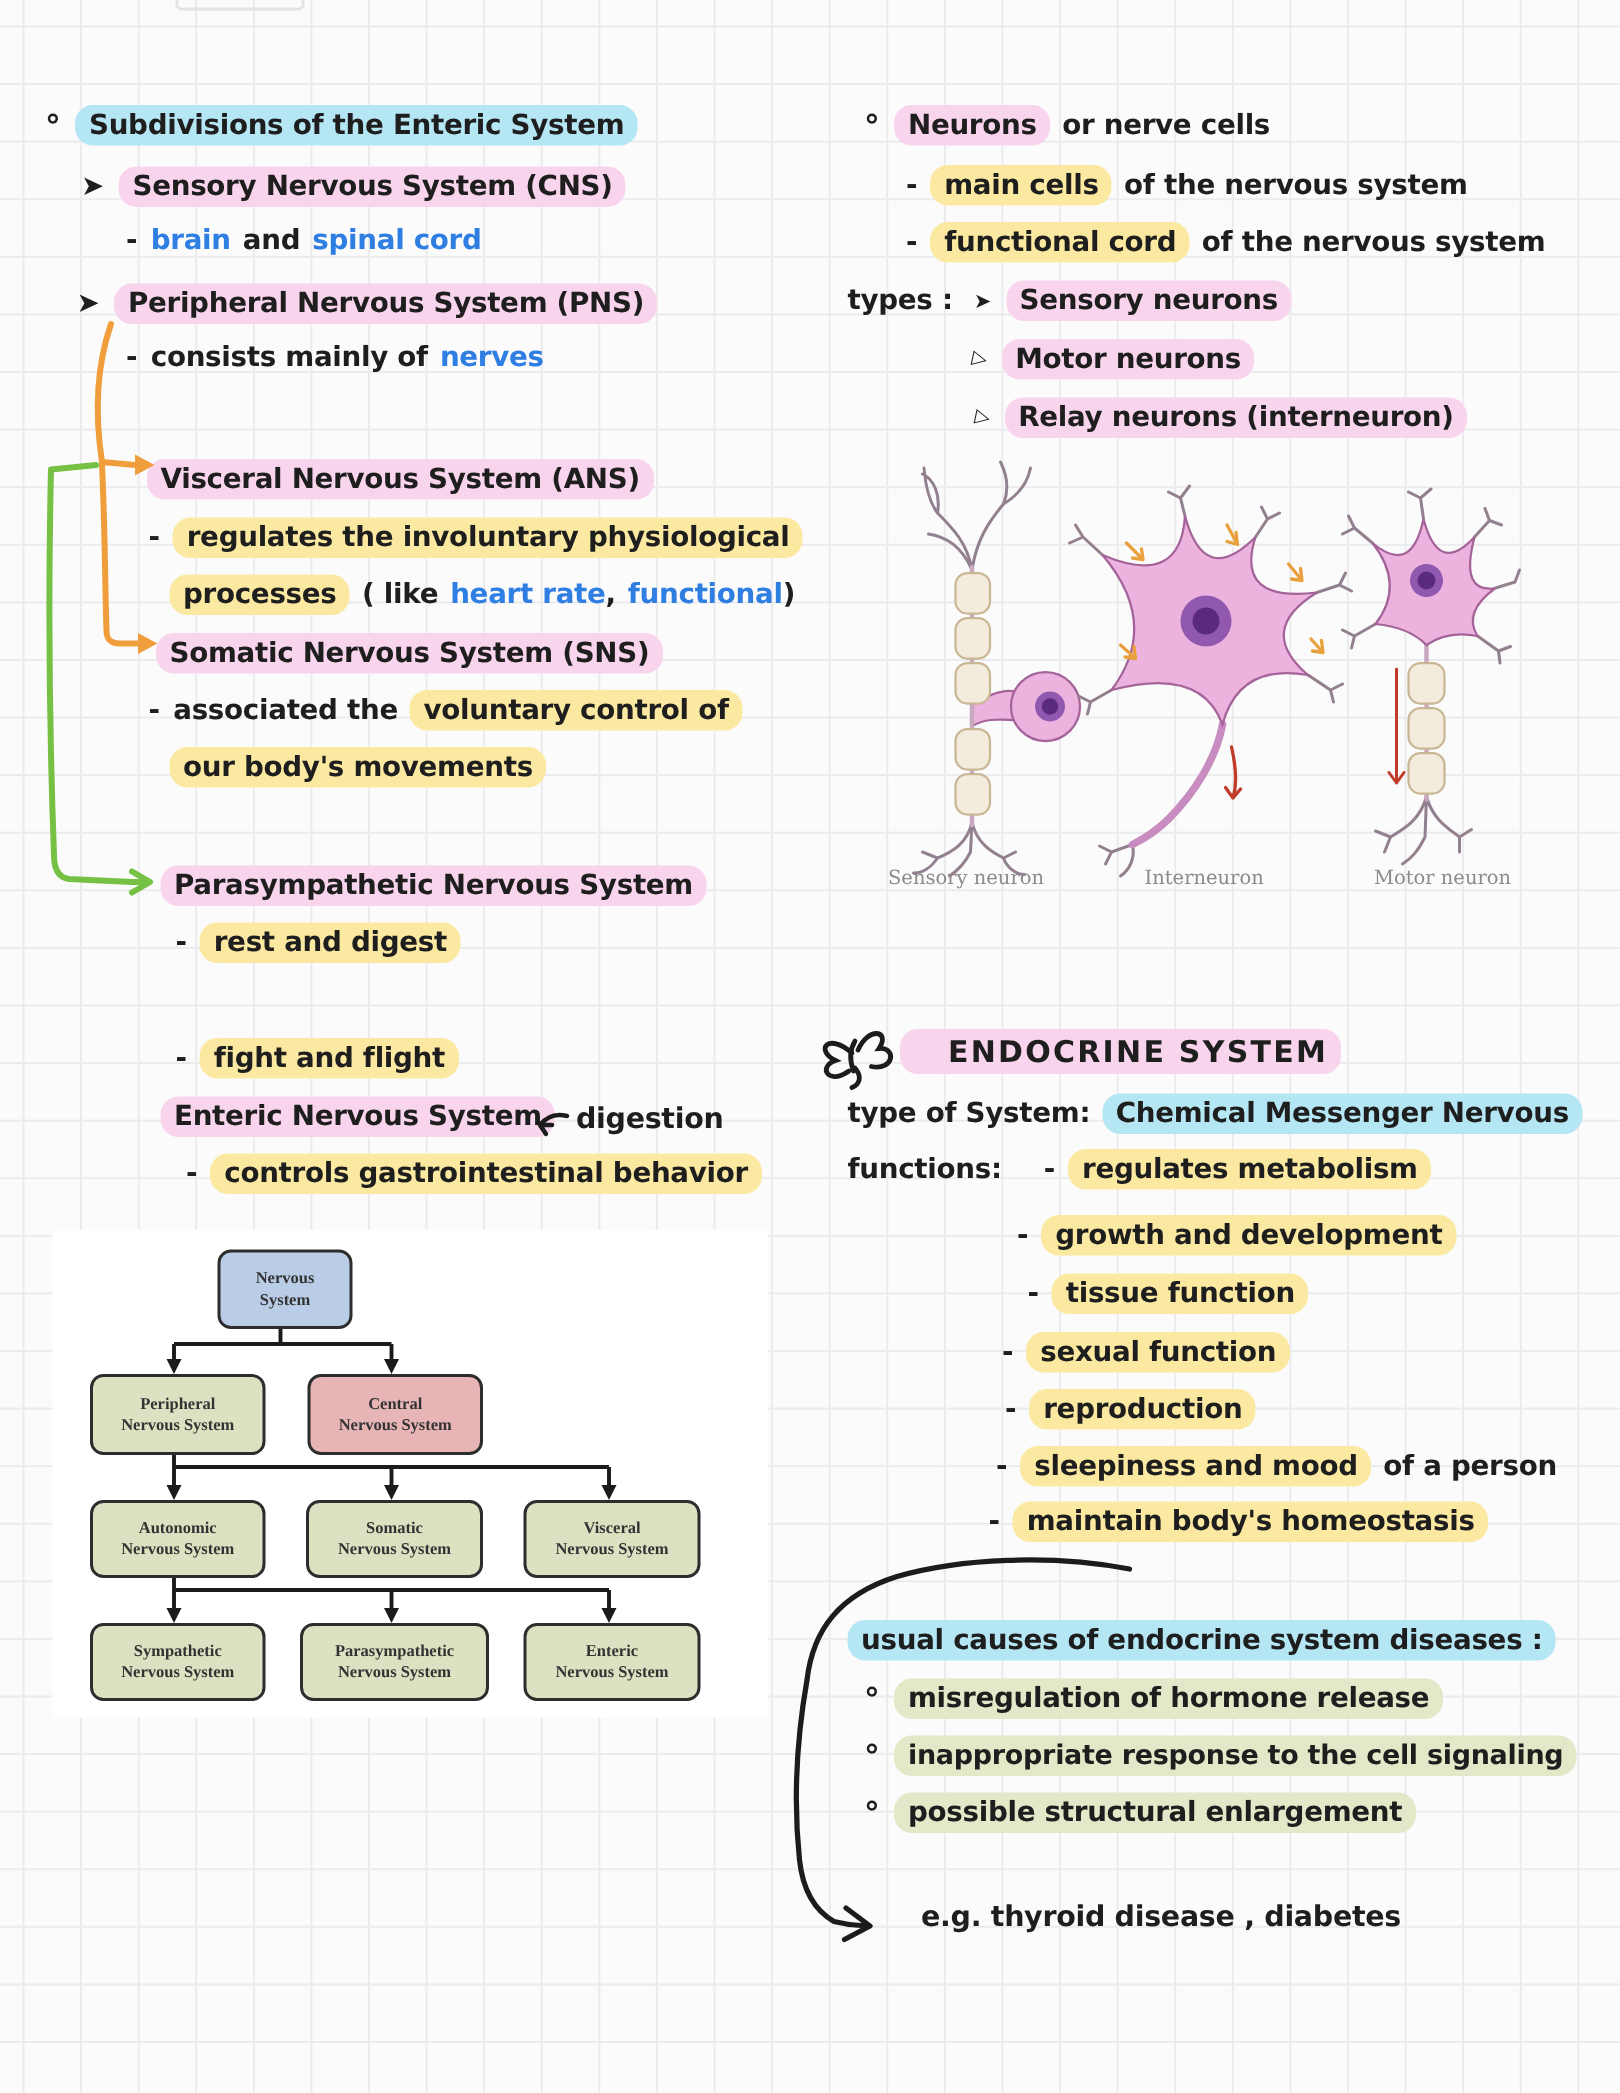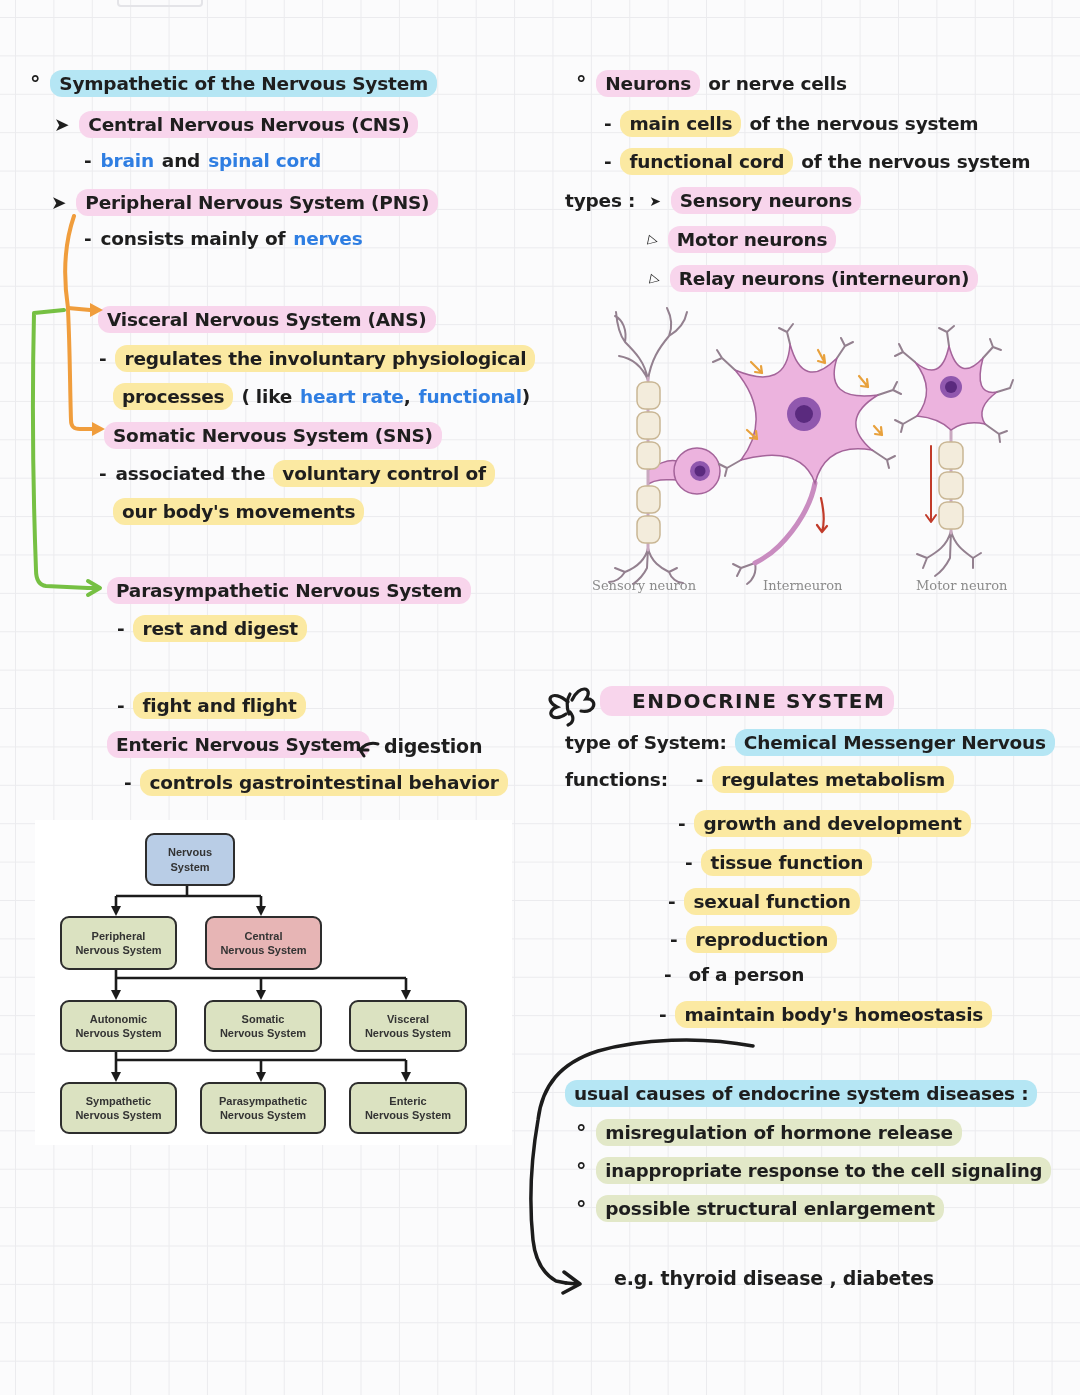--- a/index.html
+++ b/index.html
@@ -23,45 +23,45 @@
   .tri{font-size:13px;transform:rotate(12deg);}
   .dash{margin-right:9px;}
   .sp{margin-left:8px;}
   .caps{letter-spacing:1.5px;font-size:20px;padding-left:32px;}
   .neuron-label{position:absolute;font-family:"DejaVu Serif",serif;
     font-size:13px;color:#8b8b8b;font-weight:400;}
   .fc-panel{position:absolute;left:35px;top:820px;width:477px;height:325px;
     background:#ffffff;}
   .fc-box{position:absolute;border:2px solid #2d2d2d;border-radius:9px;
     display:flex;flex-direction:column;align-items:center;justify-content:center;
-    font-family:Liberation Sans, sans-serif;font-size:11px;line-height:1.3;
+    font-family:Liberation Serif, serif;font-size:11px;line-height:1.3;
     font-weight:700;color:#333;text-align:center;}
   .fc-blue{background:#b9cde6;}
   .fc-green{background:#dbe2c1;}
   .fc-red{background:#e7b5b5;}
   svg{position:absolute;overflow:visible;}
   .remnant{position:absolute;left:117px;top:-6px;width:82px;height:9px;
     border:2px solid #e4e4e8;border-radius:4px;}
   .note-small{font-size:19px;}
   .eg{font-size:19px;}
 </style>
 </head>
 <body>
 
 <div class="page">
 
   <div class="remnant"></div>
 
   <div class="line" style="left:30px;top:70px">
     <span class="bullet deg">°</span>
-    <span class="hl hl-blue">Sympathetic of the Nervous System</span>
+    <span class="hl hl-blue">Subdivisions of the Enteric System</span>
   </div>
   <div class="line" style="left:54px;top:111px">
     <span class="bullet">➤</span>
-    <span class="hl hl-pink">Central Nervous Nervous (CNS)</span>
+    <span class="hl hl-pink">Sensory Nervous System (CNS)</span>
   </div>
   <div class="line" style="left:84px;top:150px">
     <span class="dash">-</span>
     <span class="txt-blue">brain</span>
     <span class="sp">and</span>
     <span class="sp txt-blue">spinal cord</span>
   </div>
   <div class="line" style="left:51px;top:189px">
     <span class="bullet">➤</span>
     <span class="hl hl-pink">Peripheral Nervous System (PNS)</span>
@@ -177,20 +177,21 @@
   <div class="line" style="left:668px;top:888px">
     <span class="dash">-</span>
     <span class="hl hl-yellow">sexual function</span>
   </div>
   <div class="line" style="left:670px;top:926px">
     <span class="dash">-</span>
     <span class="hl hl-yellow">reproduction</span>
   </div>
   <div class="line" style="left:664px;top:964px">
     <span class="dash">-</span>
+    <span class="hl hl-yellow">sleepiness and mood</span>
     <span class="sp">of  a  person</span>
   </div>
   <div class="line" style="left:659px;top:1001px">
     <span class="dash">-</span>
     <span class="hl hl-yellow">maintain body's homeostasis</span>
   </div>
 
   <div class="line" style="left:565px;top:1080px">
     <span class="hl hl-blue">usual causes of endocrine system diseases :</span>
   </div>

